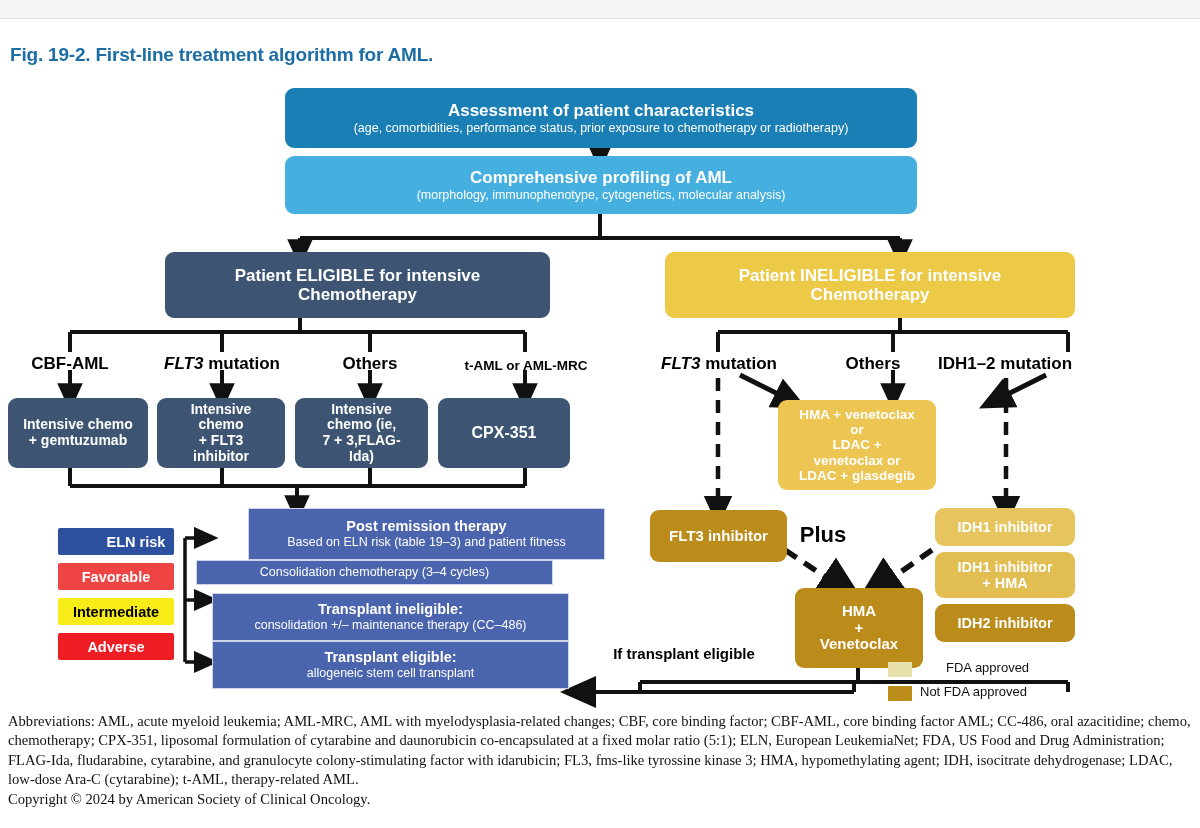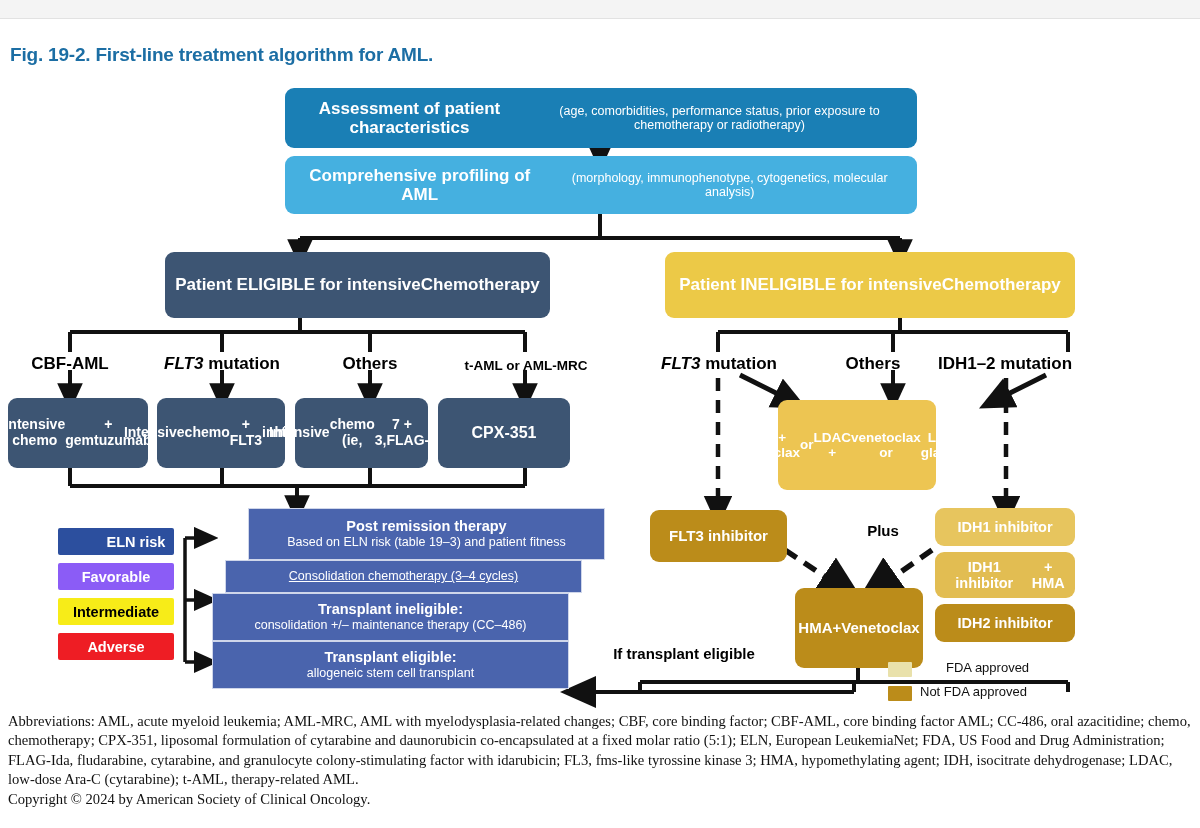--- a/index.html
+++ b/index.html
@@ -5,21 +5,21 @@
   html,body{margin:0;padding:0;}
   body{
     width:1200px;height:828px;background:#ffffff;
     font-family:"Liberation Sans", sans-serif;
     position:relative;overflow:hidden;
   }
   #topbar{position:absolute;left:0;top:0;width:1200px;height:18px;background:#f4f4f4;border-bottom:1px solid #e2e2e2;}
   #fig-title{position:absolute;left:10px;top:44px;font-size:19px;font-weight:bold;color:#1c6ea4;letter-spacing:-.2px;}
   #fig-title .sub{font-weight:bold;}
   #canvas{position:absolute;left:0;top:70px;width:1200px;height:640px;}
-  .box{position:absolute;box-sizing:border-box;display:flex;flex-direction:row;
+  .box{position:absolute;box-sizing:border-box;display:flex;flex-direction:column;
        align-items:center;justify-content:center;text-align:center;color:#fff;
        border-radius:9px;padding:3px 6px;line-height:1.12;}
   .t1{font-size:17px;font-weight:bold;}
   .t2{font-size:12.5px;font-weight:normal;}
   .lbl{position:absolute;font-size:17px;font-weight:bold;color:#000;white-space:nowrap;text-align:center;}
   .lbl.sm{font-size:13.5px;}
   .ital{font-style:italic;}
   svg.wires{position:absolute;left:0;top:0;width:1200px;height:640px;overflow:visible;}
   .legend-bar{position:absolute;box-sizing:border-box;display:flex;align-items:center;justify-content:center;
        font-size:14.5px;font-weight:bold;border-radius:2px;}
@@ -179,21 +179,21 @@
     <div>or</div>
     <div>LDAC +</div>
     <div>venetoclax or</div>
     <div>LDAC + glasdegib</div>
   </div>
 
   <div class="box" style="left:650px;top:440px;width:137px;height:52px;background:#bb8c1a;font-size:15px;font-weight:bold;">
     <div>FLT3 inhibitor</div>
   </div>
 
-  <div class="lbl" style="left:828px;top:452px;width:110px;font-size:15px;">
+  <div class="lbl" style="left:768px;top:452px;width:110px;font-size:22px;">
     <span>Plus</span>
   </div>
 
   <div class="box" style="left:935px;top:438px;width:140px;height:38px;background:#e7c55e;font-size:14.5px;font-weight:bold;">
     <div>IDH1 inhibitor</div>
   </div>
   <div class="box" style="left:935px;top:482px;width:140px;height:46px;background:#e2bd52;font-size:14.5px;font-weight:bold;">
     <div>IDH1 inhibitor</div>
     <div>+ HMA</div>
   </div>
@@ -203,35 +203,35 @@
 
   <div class="box" style="left:795px;top:518px;width:128px;height:80px;background:#bb8c1a;font-size:15px;font-weight:bold;">
     <div>HMA</div>
     <div>+</div>
     <div>Venetoclax</div>
   </div>
 
   <div class="legend-bar" style="left:58px;top:458px;width:116px;height:27px;background:#2c4f9e;color:#ffffff;padding-left:40px;">
     <span>ELN risk</span>
   </div>
-  <div class="legend-bar" style="left:58px;top:493px;width:116px;height:27px;background:#8b5cf6;color:#ffffff;">
+  <div class="legend-bar" style="left:58px;top:493px;width:116px;height:27px;background:#ef4444;color:#ffffff;">
     <span>Favorable</span>
   </div>
   <div class="legend-bar" style="left:58px;top:528px;width:116px;height:27px;background:#f7ec18;color:#000000;">
     <span>Intermediate</span>
   </div>
   <div class="legend-bar" style="left:58px;top:563px;width:116px;height:27px;background:#ee1d24;color:#ffffff;">
     <span>Adverse</span>
   </div>
 
   <div class="pr" style="left:212px;top:438px;width:357px;height:52px;margin-left:36px;">
     <div class="h">Post remission therapy</div>
     <div class="s">Based on ELN risk (table 19–3) and patient fitness</div>
   </div>
-  <div class="pr" style="left:225px;top:490px;width:357px;height:33px;text-decoration:underline;">
+  <div class="pr" style="left:196px;top:490px;width:357px;height:25px;">
     <div class="s">Consolidation chemotherapy (3–4 cycles)</div>
   </div>
   <div class="pr" style="left:212px;top:523px;width:357px;height:48px;">
     <div class="h">Transplant ineligible:</div>
     <div class="s">consolidation +/– maintenance therapy (CC–486)</div>
   </div>
   <div class="pr" style="left:212px;top:571px;width:357px;height:48px;">
     <div class="h">Transplant eligible:</div>
     <div class="s">allogeneic stem cell transplant</div>
   </div>

